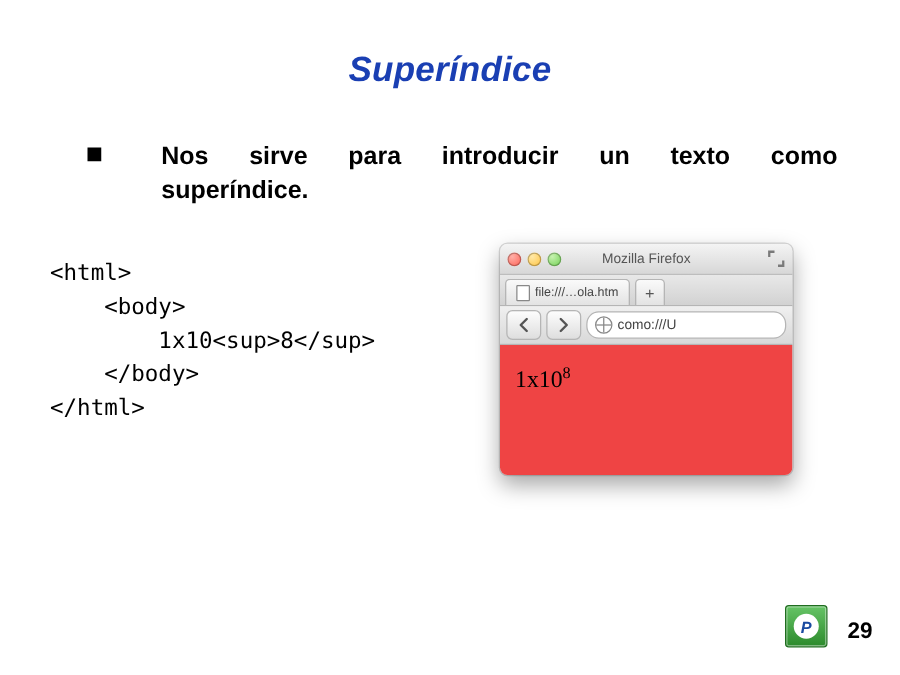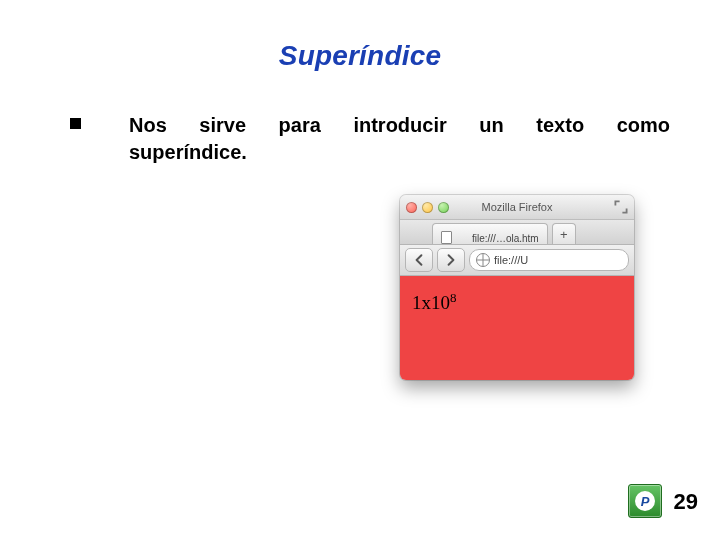--- a/index.html
+++ b/index.html
@@ -138,25 +138,24 @@
   .tab {
     height: 20px;
     background: linear-gradient(#fafafa,#e3e3e3);
     border: 1px solid #b5b5b5;
     border-bottom: none;
     border-radius: 4px 4px 0 0;
     font-size: 10px;
     color: #444;
     padding: 0 8px;
     display: flex;
-    align-items: flex-end;
-    gap: 20px;
+    align-items: center;
+    gap: 4px;
     max-width: 170px;
     overflow: hidden;
-    margin-left: 28px;
   }
   .tab-icon {
     width: 9px; height: 11px;
     border: 1px solid #888;
     background: #fff;
     border-radius: 1px;
   }
   .newtab {
     width: 22px; height: 20px;
     border: 1px solid #b5b5b5;
@@ -246,21 +245,21 @@
     display:flex; align-items:center; justify-content:center;
     font-weight: 900;
     font-size: 13px;
     color: #1a4aa0;
     font-style: italic;
   }
   .page-num {
     position: absolute;
     right: 22px;
     bottom: 25px;
-    font-size: 22px;
+    font-size: 18px;
     font-weight: 800;
     color: #000;
   }
 </style>
 </head>
 <body>
 
 <div class="slide">
 
   <div class="title">Superíndice</div>
@@ -268,20 +267,25 @@
   <div class="bullet-block">
     <div class="bullet-row">
       <div class="bullet-marker"></div>
       <div class="bullet-text">
         <span class="line1">Nos sirve para introducir un texto como</span>
         <span class="line2">superíndice.</span>
       </div>
     </div>
   </div>
 
+  <div class="code-panel"><span>&lt;html&gt;</span>
+<span>    &lt;body&gt;</span>
+<span>        1x10&lt;sup&gt;8&lt;/sup&gt;</span>
+<span>    &lt;/body&gt;</span>
+<span>&lt;/html&gt;</span></div>
 
   <div class="browser">
     <div class="titlebar">
       <div class="traffic red"></div>
       <div class="traffic yellow"></div>
       <div class="traffic green"></div>
       <div class="win-title">Mozilla Firefox</div>
       <div class="win-expand">
         <svg viewBox="0 0 10 10">
             <path d="M1 4 L1 1 L4 1 M6 9 L9 9 L9 6" stroke="#7a7a7a" stroke-width="1.3" fill="none"></path>
@@ -301,21 +305,21 @@
             <path d="M7 1 L3 5 L7 9" stroke="#555" stroke-width="1.6" fill="none" stroke-linecap="round" stroke-linejoin="round"></path>
           </svg>
       </div>
       <div class="navbtn">
         <svg viewBox="0 0 10 10">
             <path d="M3 1 L7 5 L3 9" stroke="#555" stroke-width="1.6" fill="none" stroke-linecap="round" stroke-linejoin="round"></path>
           </svg>
       </div>
       <div class="urlbar">
         <div class="globe"></div>
-        <span class="urltext">file:///U</span>
+        <span class="urltext">como:///U</span>
       </div>
     </div>
     <div class="viewport">
       <span class="base">1x10</span><span class="exp">8</span>
     </div>
   </div>
 
   <div class="footer-logo">
     <div class="inner">P</div>
   </div>

